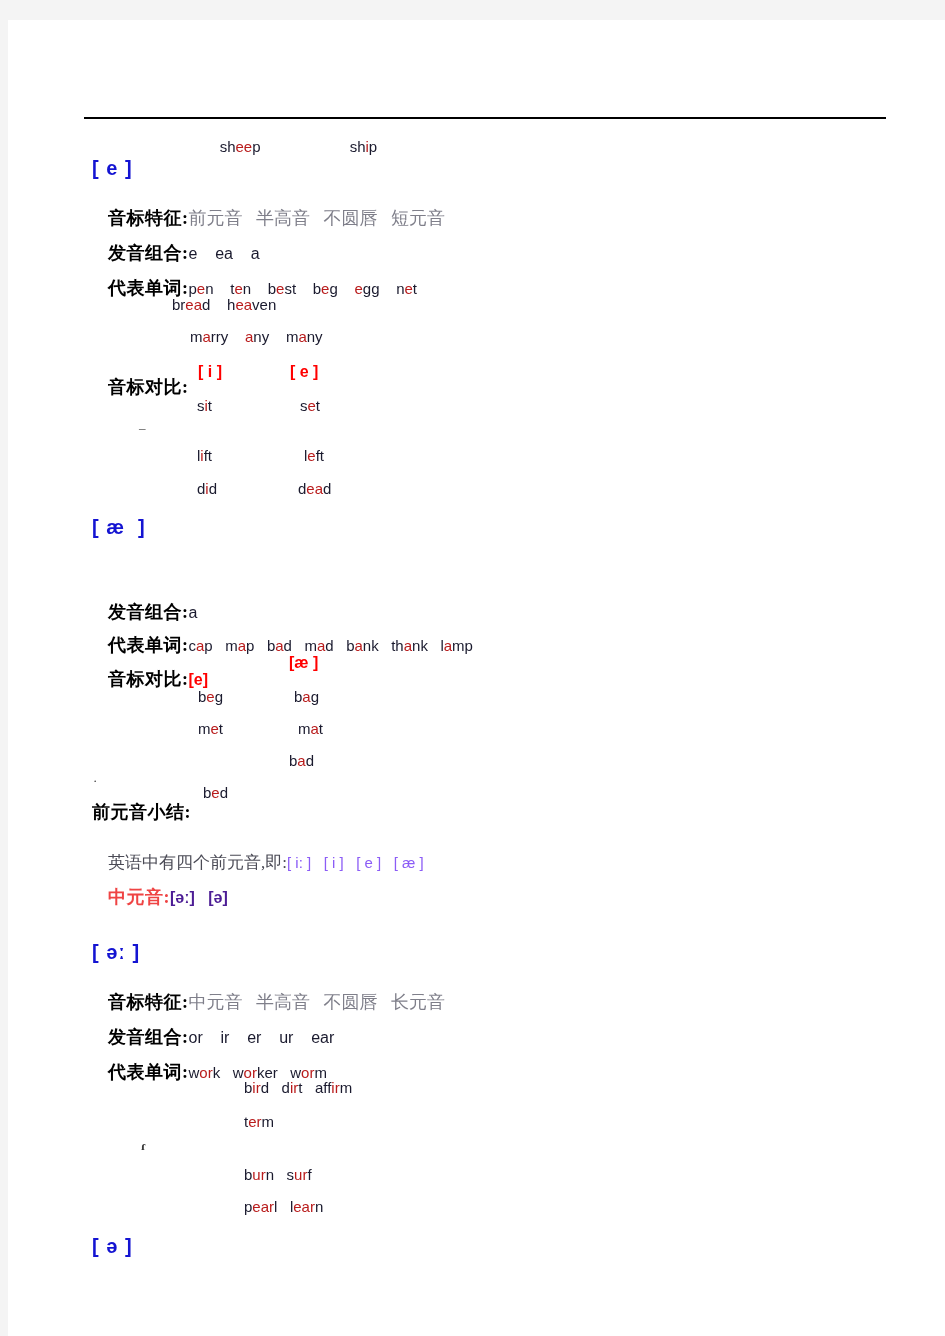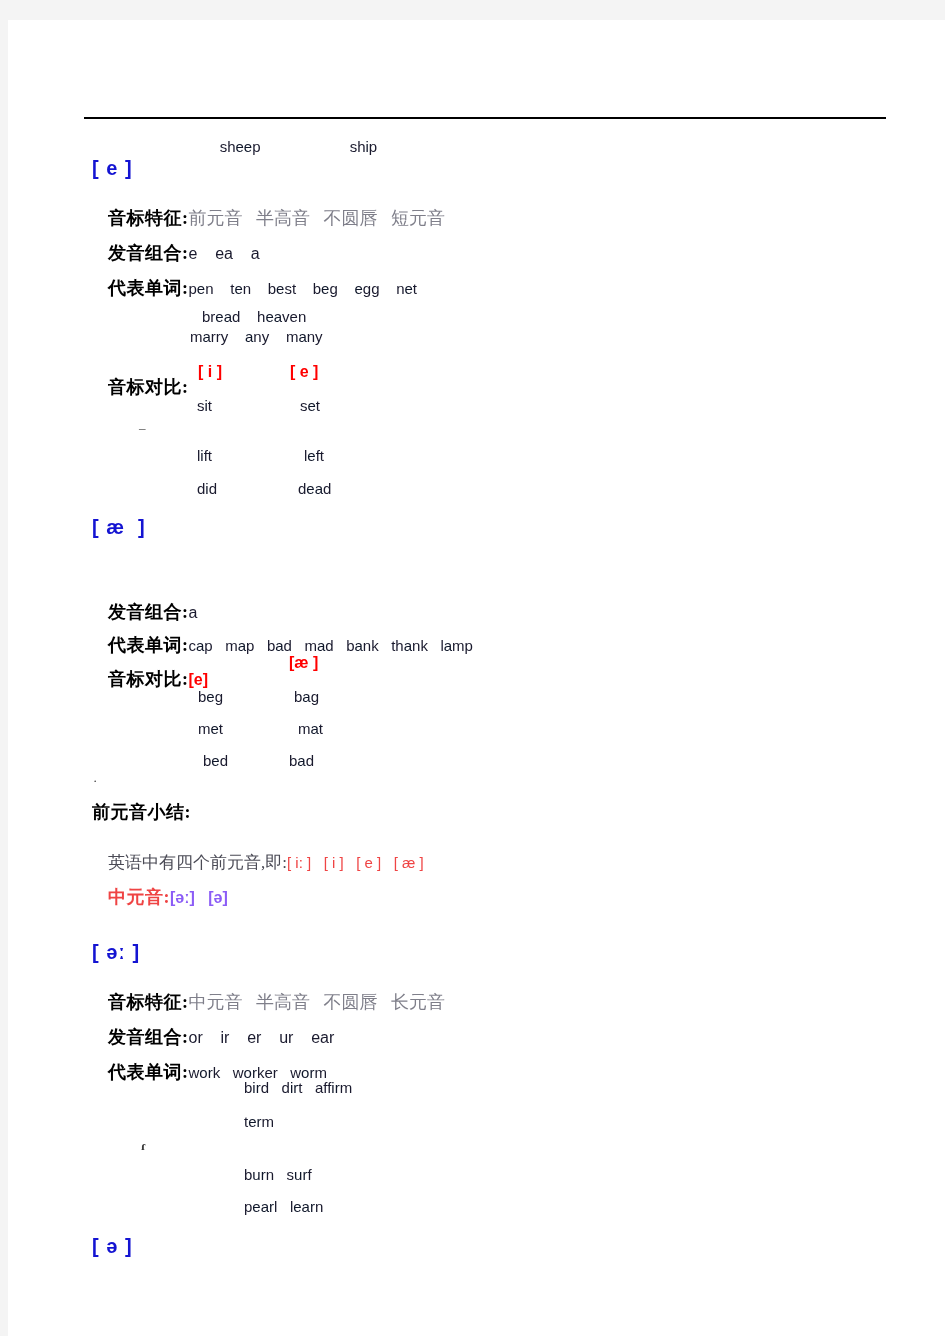--- a/index.html
+++ b/index.html
@@ -39,21 +39,21 @@
     white-space: pre;
     line-height: 1;
   }
 
   
   .words {
     font-family: "Liberation Sans", "DejaVu Sans", sans-serif;
     font-size: 15px;
     color: #1a1a2e;
   }
-  .words .v { color: #0f172a; }
+  .words .v { color: #b91c1c; }
 
   
   .label {
     font-family: "Liberation Serif", "DejaVu Serif", serif;
     font-weight: bold;
     font-size: 18px;
     color: #000000;
     letter-spacing: 0.5px;
   }
   .label-red {
@@ -80,41 +80,41 @@
     font-family: "Liberation Sans", "DejaVu Sans", sans-serif;
     font-weight: bold;
     font-size: 20px;
     color: #1414d2;
     letter-spacing: 1px;
   }
   .phoneme-blue-small {
     font-family: "Liberation Sans", "DejaVu Sans", sans-serif;
     font-weight: bold;
     font-size: 16px;
-    color: #8b5cf6;
+    color: #4c1d95;
     text-align: center;
   }
   
   .phoneme-red {
     font-family: "Liberation Sans", "DejaVu Sans", sans-serif;
     font-weight: bold;
     font-size: 16px;
     color: #ff0000;
   }
   
   .combo {
     font-family: "Liberation Sans", "DejaVu Sans", sans-serif;
     font-size: 16px;
     color: #1a1a2e;
   }
   
   .ipa-plain {
     font-family: "Liberation Sans", "DejaVu Sans", sans-serif;
     font-size: 15px;
-    color: #ef4444;
+    color: #8b5cf6;
   }
   .artifact {
     font-family: "Liberation Serif", "DejaVu Serif", serif;
     color: #3a3a3a;
     line-height: 1;
   }
 </style>
 </head>
 <body>
 
@@ -136,21 +136,21 @@
   </div>
 
   <div class="line" style="left:84px; top:208px;">
     <span class="label">发音组合:</span><span class="combo">e    ea    a</span>
   </div>
 
   <div class="line" style="left:84px; top:243px;">
     <span class="label">代表单词:</span><span class="words"><span>p</span><span class="v">e</span><span>n</span>    <span>t</span><span class="v">e</span><span>n</span>    <span>b</span><span class="v">e</span><span>st</span>    <span>b</span><span class="v">e</span><span>g</span>    <span class="v">e</span><span>gg</span>    <span>n</span><span class="v">e</span><span>t</span></span>
   </div>
 
-  <div class="line words" style="left:194px; top:277px;margin-top:12px;"><span>br</span><span class="v">ea</span><span>d</span>    <span>h</span><span class="v">ea</span><span>ven</span></div>
+  <div class="line words" style="left:164px; top:277px;"><span>br</span><span class="v">ea</span><span>d</span>    <span>h</span><span class="v">ea</span><span>ven</span></div>
 
   <div class="line words" style="left:182px; top:309px;"><span>m</span><span class="v">a</span><span>rry</span>    <span class="v">a</span><span>ny</span>    <span>m</span><span class="v">a</span><span>ny</span></div>
 
   <div class="line" style="left:84px; top:342px;">
     <span class="label">音标对比:</span>
   </div>
   <div class="line phoneme-red" style="left:190px; top:344px;">[ i ]</div>
   <div class="line phoneme-red" style="left:282px; top:344px;">[ e ]</div>
 
   <div class="line words" style="left:189px; top:378px;"><span>s</span><span class="v">i</span><span>t</span></div>
@@ -177,21 +177,21 @@
     <span class="label">音标对比:</span><span class="phoneme-red">[e]</span>
   </div>
   <div class="line phoneme-red" style="left:281px; top:635px;">[æ ]</div>
 
   <div class="line words" style="left:190px; top:669px;"><span>b</span><span class="v">e</span><span>g</span></div>
   <div class="line words" style="left:286px; top:669px;"><span>b</span><span class="v">a</span><span>g</span></div>
 
   <div class="line words" style="left:190px; top:701px;"><span>m</span><span class="v">e</span><span>t</span></div>
   <div class="line words" style="left:290px; top:701px;"><span>m</span><span class="v">a</span><span>t</span></div>
 
-  <div class="line words" style="left:195px; top:733px;"><span>b</span><span class="v">e</span><span>d</span></div>
+  <div class="line words" style="left:195px; top:765px;"><span>b</span><span class="v">e</span><span>d</span></div>
   <div class="line words" style="left:281px; top:733px;"><span>b</span><span class="v">a</span><span>d</span></div>
 
   <div class="line label" style="left:84px; top:783px;">前元音小结:</div>
 
   <div class="line" style="left:84px; top:818px;">
     <span class="zh-body">英语中有四个前元音,即:</span><span class="ipa-plain">[ i: ]   [ i ]   [ e ]   [ æ ]</span>
   </div>
 
   <div class="line" style="left:84px; top:852px;">
     <span class="label label-red">中元音:</span><span class="phoneme-blue-small">[əː]   [ə]</span>

